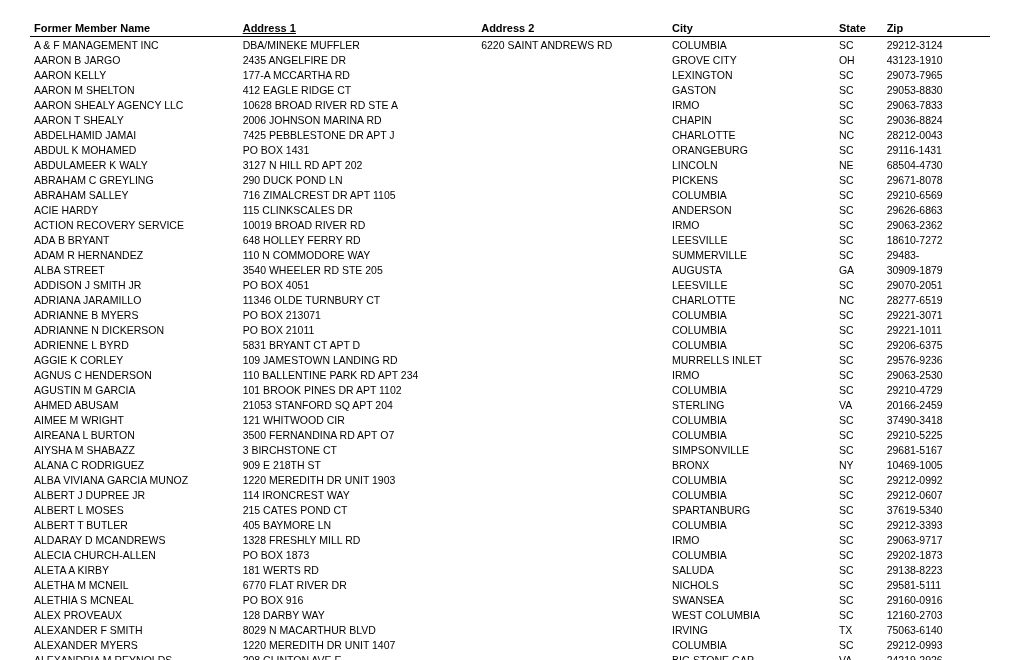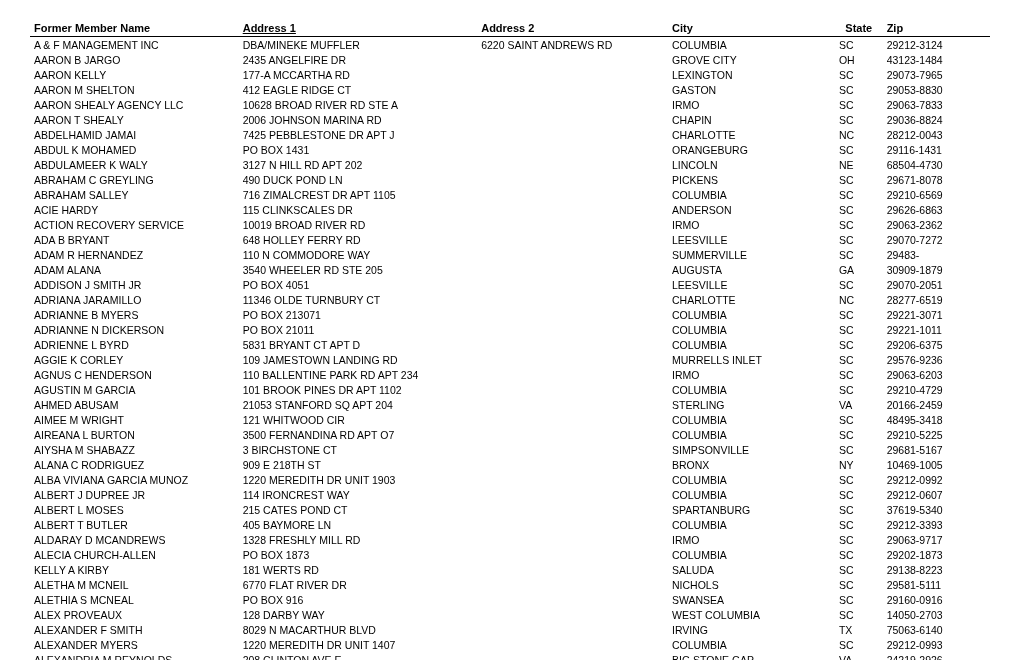--- a/index.html
+++ b/index.html
@@ -31,21 +31,21 @@
       padding: 1.5px 4px;
       white-space: nowrap;
     }
     tbody tr:nth-child(even) {
       background: #ffffff;
     }
     .col-name { width: 175px; }
     .col-addr1 { width: 200px; text-decoration: underline; }
     .col-addr2 { width: 160px; }
     .col-city { width: 140px; }
-    .col-state { width: 40px; text-align: center; }
+    .col-state { width: 40px; }
     .col-zip { width: 90px; }
   </style>
 </head>
 <body>
 
 <div class="table-container">
   <table>
     <thead>
       <tr>
         <th class="col-name">Former Member Name</th>
@@ -64,21 +64,21 @@
           <td>COLUMBIA</td>
           <td>SC</td>
           <td>29212-3124</td>
         </tr>
         <tr>
           <td>AARON B JARGO</td>
           <td>2435 ANGELFIRE DR</td>
           <td></td>
           <td>GROVE CITY</td>
           <td>OH</td>
-          <td>43123-1484</td>
+          <td>43123-1910</td>
         </tr>
         <tr>
           <td>AARON KELLY</td>
           <td>177-A MCCARTHA RD</td>
           <td></td>
           <td>LEXINGTON</td>
           <td>SC</td>
           <td>29073-7965</td>
         </tr>
         <tr>
@@ -124,21 +124,21 @@
         <tr>
           <td>ABDULAMEER K WALY</td>
           <td>3127 N HILL RD APT 202</td>
           <td></td>
           <td>LINCOLN</td>
           <td>NE</td>
           <td>68504-4730</td>
         </tr>
         <tr>
           <td>ABRAHAM C GREYLING</td>
-          <td>490 DUCK POND LN</td>
+          <td>290 DUCK POND LN</td>
           <td></td>
           <td>PICKENS</td>
           <td>SC</td>
           <td>29671-8078</td>
         </tr>
         <tr>
           <td>ABRAHAM SALLEY</td>
           <td>716 ZIMALCREST DR APT 1105</td>
           <td></td>
           <td>COLUMBIA</td>
@@ -160,32 +160,32 @@
           <td>IRMO</td>
           <td>SC</td>
           <td>29063-2362</td>
         </tr>
         <tr>
           <td>ADA B BRYANT</td>
           <td>648 HOLLEY FERRY RD</td>
           <td></td>
           <td>LEESVILLE</td>
           <td>SC</td>
-          <td>29070-7272</td>
+          <td>18610-7272</td>
         </tr>
         <tr>
           <td>ADAM R HERNANDEZ</td>
           <td>110 N COMMODORE WAY</td>
           <td></td>
           <td>SUMMERVILLE</td>
           <td>SC</td>
           <td>29483-</td>
         </tr>
         <tr>
-          <td>ADAM ALANA</td>
+          <td>ALBA STREET</td>
           <td>3540 WHEELER RD STE 205</td>
           <td></td>
           <td>AUGUSTA</td>
           <td>GA</td>
           <td>30909-1879</td>
         </tr>
         <tr>
           <td>ADDISON J SMITH JR</td>
           <td>PO BOX 4051</td>
           <td></td>
@@ -232,21 +232,21 @@
           <td>MURRELLS INLET</td>
           <td>SC</td>
           <td>29576-9236</td>
         </tr>
         <tr>
           <td>AGNUS C HENDERSON</td>
           <td>110 BALLENTINE PARK RD APT 234</td>
           <td></td>
           <td>IRMO</td>
           <td>SC</td>
-          <td>29063-6203</td>
+          <td>29063-2530</td>
         </tr>
         <tr>
           <td>AGUSTIN M GARCIA</td>
           <td>101 BROOK PINES DR APT 1102</td>
           <td></td>
           <td>COLUMBIA</td>
           <td>SC</td>
           <td>29210-4729</td>
         </tr>
         <tr>
@@ -256,21 +256,21 @@
           <td>STERLING</td>
           <td>VA</td>
           <td>20166-2459</td>
         </tr>
         <tr>
           <td>AIMEE M WRIGHT</td>
           <td>121 WHITWOOD CIR</td>
           <td></td>
           <td>COLUMBIA</td>
           <td>SC</td>
-          <td>48495-3418</td>
+          <td>37490-3418</td>
         </tr>
         <tr>
           <td>AIREANA L BURTON</td>
           <td>3500 FERNANDINA RD APT O7</td>
           <td></td>
           <td>COLUMBIA</td>
           <td>SC</td>
           <td>29210-5225</td>
         </tr>
         <tr>
@@ -331,21 +331,21 @@
         </tr>
         <tr>
           <td>ALECIA CHURCH-ALLEN</td>
           <td>PO BOX 1873</td>
           <td></td>
           <td>COLUMBIA</td>
           <td>SC</td>
           <td>29202-1873</td>
         </tr>
         <tr>
-          <td>KELLY A KIRBY</td>
+          <td>ALETA A KIRBY</td>
           <td>181 WERTS RD</td>
           <td></td>
           <td>SALUDA</td>
           <td>SC</td>
           <td>29138-8223</td>
         </tr>
         <tr>
           <td>ALETHA M MCNEIL</td>
           <td>6770 FLAT RIVER DR</td>
           <td></td>
@@ -360,21 +360,21 @@
           <td>SWANSEA</td>
           <td>SC</td>
           <td>29160-0916</td>
         </tr>
         <tr>
           <td>ALEX PROVEAUX</td>
           <td>128 DARBY WAY</td>
           <td></td>
           <td>WEST COLUMBIA</td>
           <td>SC</td>
-          <td>14050-2703</td>
+          <td>12160-2703</td>
         </tr>
         <tr>
           <td>ALEXANDER F SMITH</td>
           <td>8029 N MACARTHUR BLVD</td>
           <td></td>
           <td>IRVING</td>
           <td>TX</td>
           <td>75063-6140</td>
         </tr>
         <tr>

